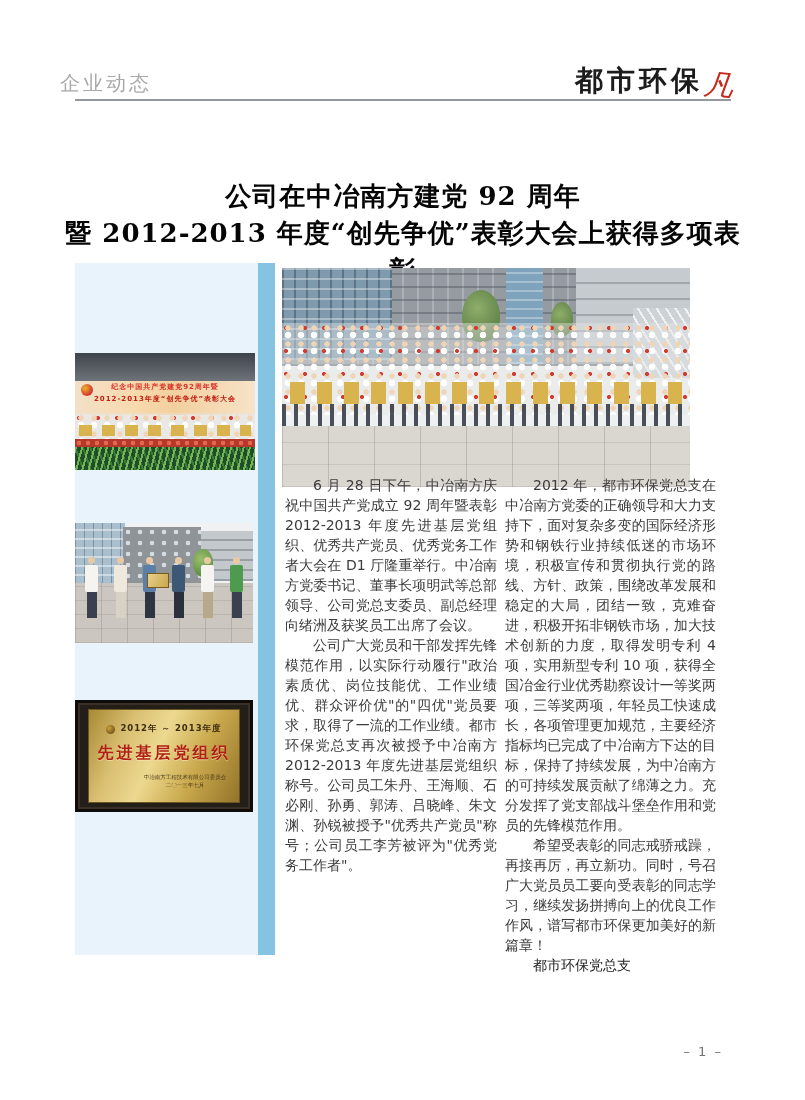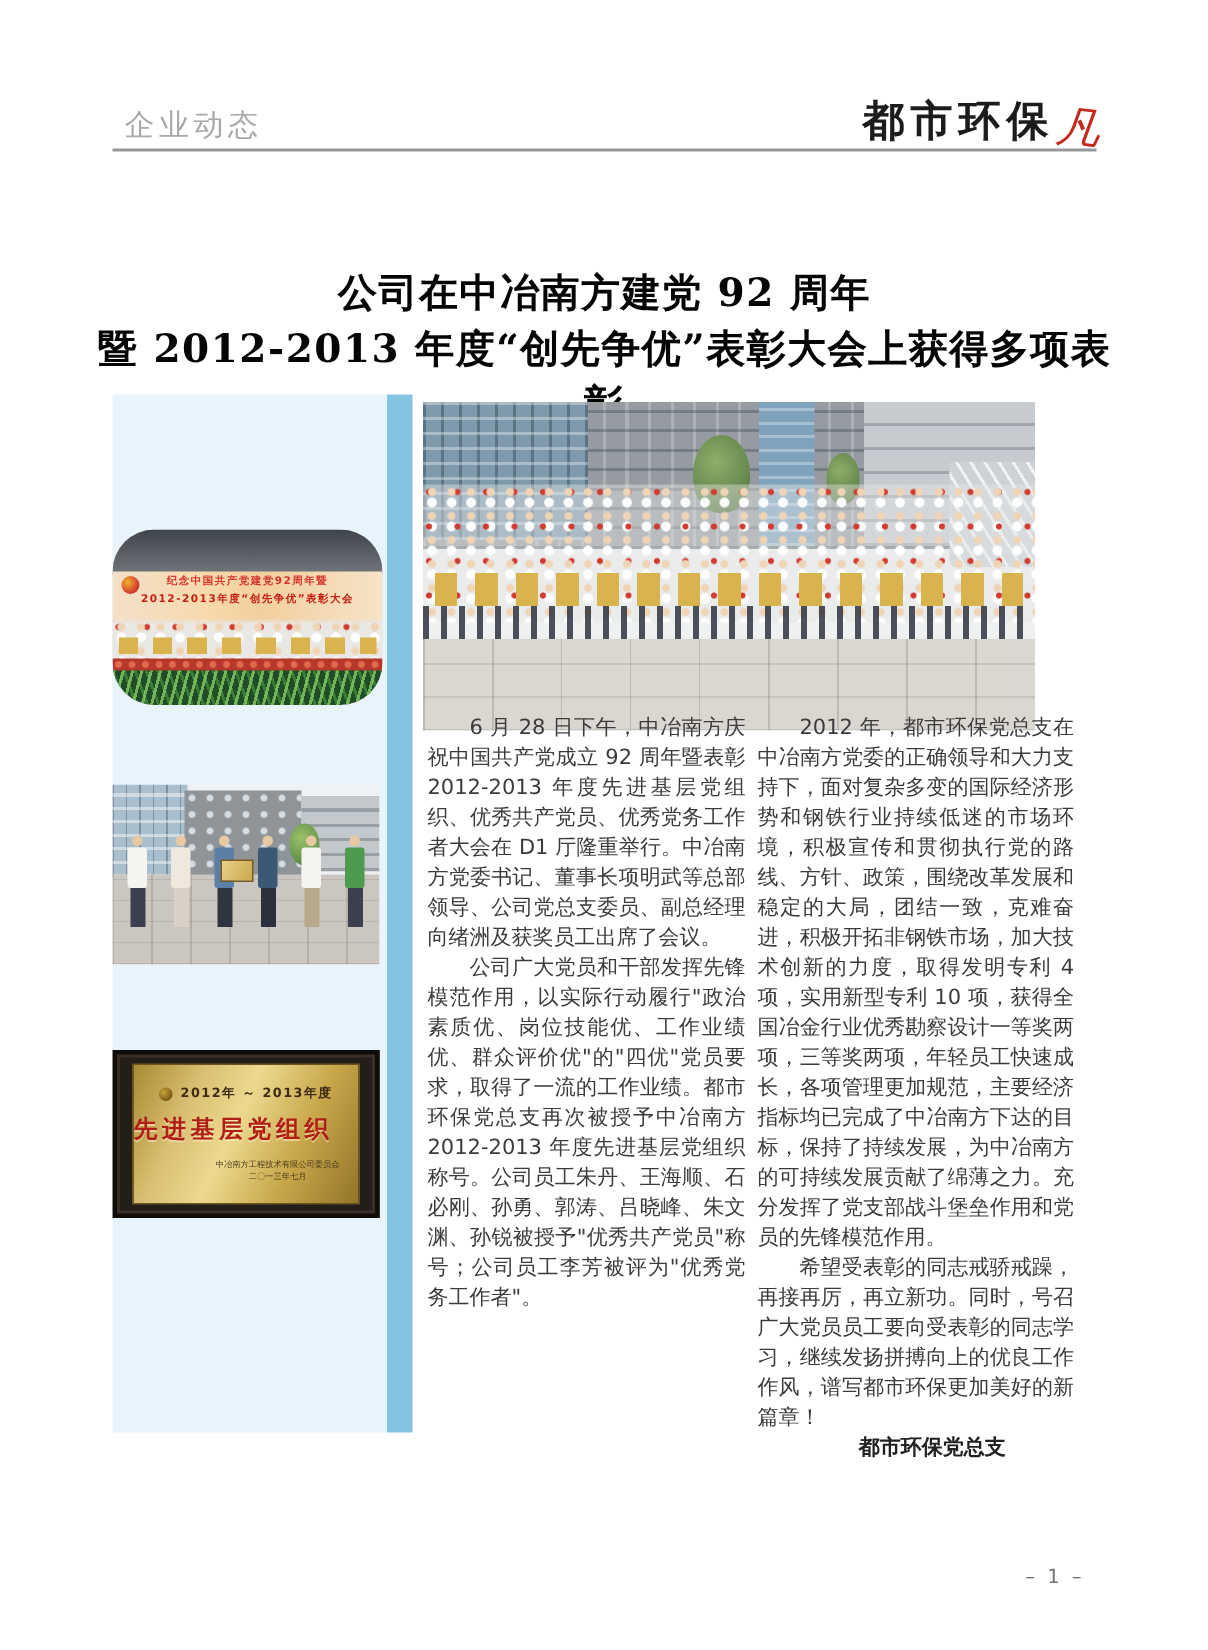--- a/index.html
+++ b/index.html
@@ -2,21 +2,21 @@
 <html><head>
 <meta charset="utf-8">
 <style>
   html,body{margin:0;padding:0;background:#ffffff;}
   .page{
     position:relative;width:805px;height:1100px;background:#ffffff;overflow:hidden;
     font-family:"DejaVu Sans","Liberation Sans",sans-serif;
   }
   
   .section-label{
-    position:absolute;left:83px;top:70px;font-size:20px;letter-spacing:3px;
+    position:absolute;left:60px;top:70px;font-size:20px;letter-spacing:3px;
     color:#a9a9a9;font-weight:500;
   }
   .brand{position:absolute;right:72px;top:62px;display:flex;align-items:flex-end;}
   .brand-text{
     font-size:28px;font-weight:bold;color:#1c1c1c;letter-spacing:4px;
     font-family:"DejaVu Serif","Liberation Serif",serif;
   }
   .brand-mark{
     font-size:29px;color:#c5281c;font-style:italic;line-height:1;
     transform:rotate(6deg);margin-left:1px;
@@ -75,21 +75,21 @@
     background-image:repeating-linear-gradient(90deg, #d9b34e 0 15px, rgba(0,0,0,0) 15px 27px);}
   .mp-legs{position:absolute;left:0;top:136px;width:100%;height:24px;
     background-image:repeating-linear-gradient(90deg, rgba(45,51,62,.85) 0 4px, rgba(0,0,0,0) 4px 12px);}
   .mp-pavement{
     position:absolute;left:0;top:158px;width:100%;height:61px;background-color:#dad7d1;
     background-image:
       repeating-linear-gradient(90deg, rgba(115,110,102,.28) 0 1px, rgba(0,0,0,0) 1px 46px),
       repeating-linear-gradient(0deg, rgba(115,110,102,.18) 0 1px, rgba(0,0,0,0) 1px 22px);
   }
   
-  .s1{left:75px;top:353px;width:180px;height:117px;background:#efe9e2;border-radius:28px;}
+  .s1{left:75px;top:353px;width:180px;height:117px;background:#efe9e2;}
   .s1-ceiling{position:absolute;left:0;top:0;width:100%;height:30px;
     background:linear-gradient(#3e444a,#71777d);}
   .s1-banner{position:absolute;left:0;top:28px;width:100%;height:34px;text-align:center;
     background:linear-gradient(90deg,#f3e0c9,#f8d9ac 35%,#f2cf9e 55%,#f7e3c8);}
   .s1-banner-line{display:block;font-size:7px;font-weight:bold;color:#d5342c;
     line-height:12px;letter-spacing:1px;white-space:nowrap;}
   .s1-banner-line.second{color:#c32014;}
   .s1-emblem{position:absolute;left:6px;top:3px;width:12px;height:12px;border-radius:50%;
     background:radial-gradient(circle at 35% 35%, #f0b32c, #d23c30 65%);}
   .s1-people{position:absolute;left:0;top:60px;width:100%;height:28px;}
@@ -138,34 +138,34 @@
   
   .s3{left:75px;top:700px;width:178px;height:112px;background:#241e19;
     box-shadow:inset 0 0 0 3px #0f0c0a, inset 0 0 0 5px #3a2f26;}
   .s3-plate{position:absolute;left:13px;top:9px;right:13px;bottom:9px;
     border:1px solid #6b541f;
     background:linear-gradient(115deg,#a98a33 0%,#d9bf72 25%,#ecd98f 45%,#c9a84c 70%,#93742a 100%);}
   .s3-daterow{display:flex;align-items:center;justify-content:center;margin-top:13px;}
   .s3-emblem{width:9px;height:9px;border-radius:50%;margin-right:5px;
     background:radial-gradient(circle at 35% 35%, #c9a23c, #7a5a1a 70%);}
   .s3-date{font-size:8.5px;font-weight:bold;color:#3d2c10;letter-spacing:1px;}
-  .s3-title{margin-top:8px;text-align:left;font-size:16px;font-weight:bold;color:#b01f16;
+  .s3-title{margin-top:8px;text-align:center;font-size:16px;font-weight:bold;color:#b01f16;
     letter-spacing:3px;font-family:"DejaVu Serif","Liberation Serif",serif;
     text-shadow:0 1px 0 rgba(255,240,200,.5);}
   .s3-footer{margin-top:9px;text-align:center;font-size:5.5px;color:#4a3a18;line-height:8px;
     padding-left:28%;}
   
   .col{
     position:absolute;top:475px;font-size:14px;line-height:20px;color:#3b3b3b;
     text-align:justify;text-justify:inter-ideograph;
   }
   .col p{margin:0;text-indent:2em;}
   .col-left{left:285px;width:212px;}
   .col-right{left:505px;width:211px;}
-  .signature{margin-top:2px;text-align:center;font-weight:bold;color:#222;padding-right:6px;text-indent:0;}
+  .signature{margin-top:2px;text-align:left;font-weight:normal;color:#222;padding-right:6px;text-indent:0;}
   
   .page-number{position:absolute;right:82px;top:1044px;font-size:13px;color:#737373;letter-spacing:2px;}
 </style>
 </head>
 <body>
 
 <div class="page">
 
   <div class="section-label">企业动态</div>
   <div class="brand">

